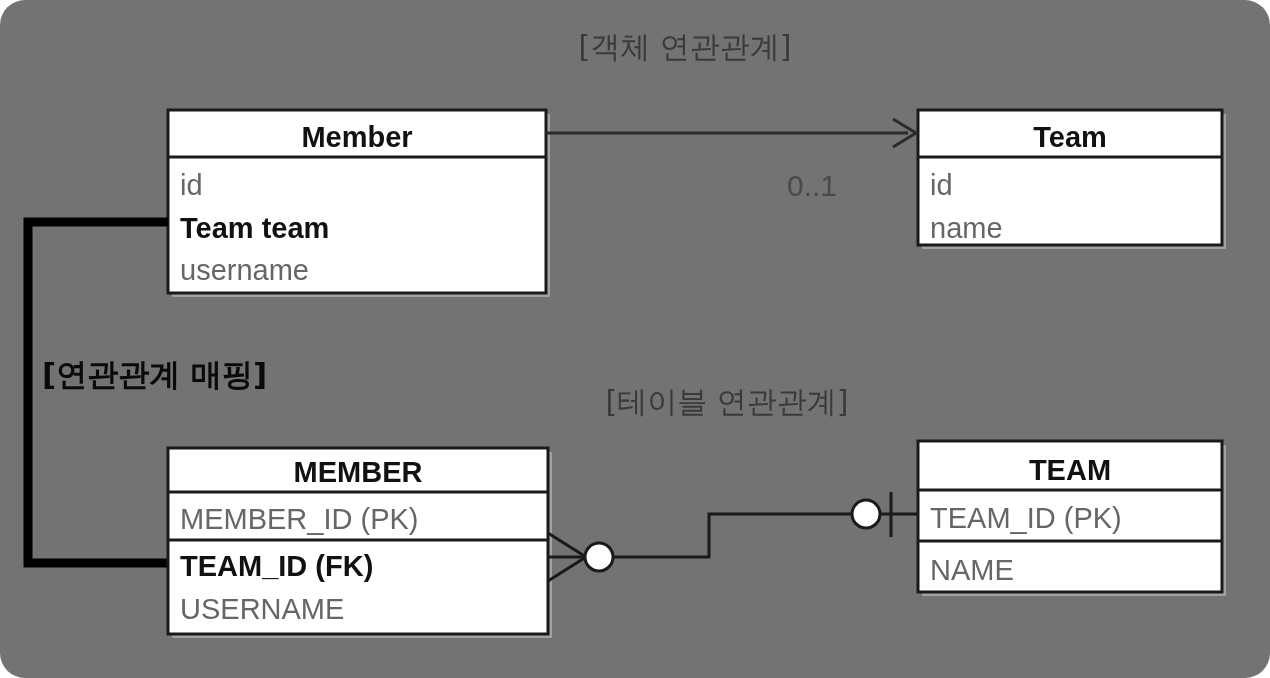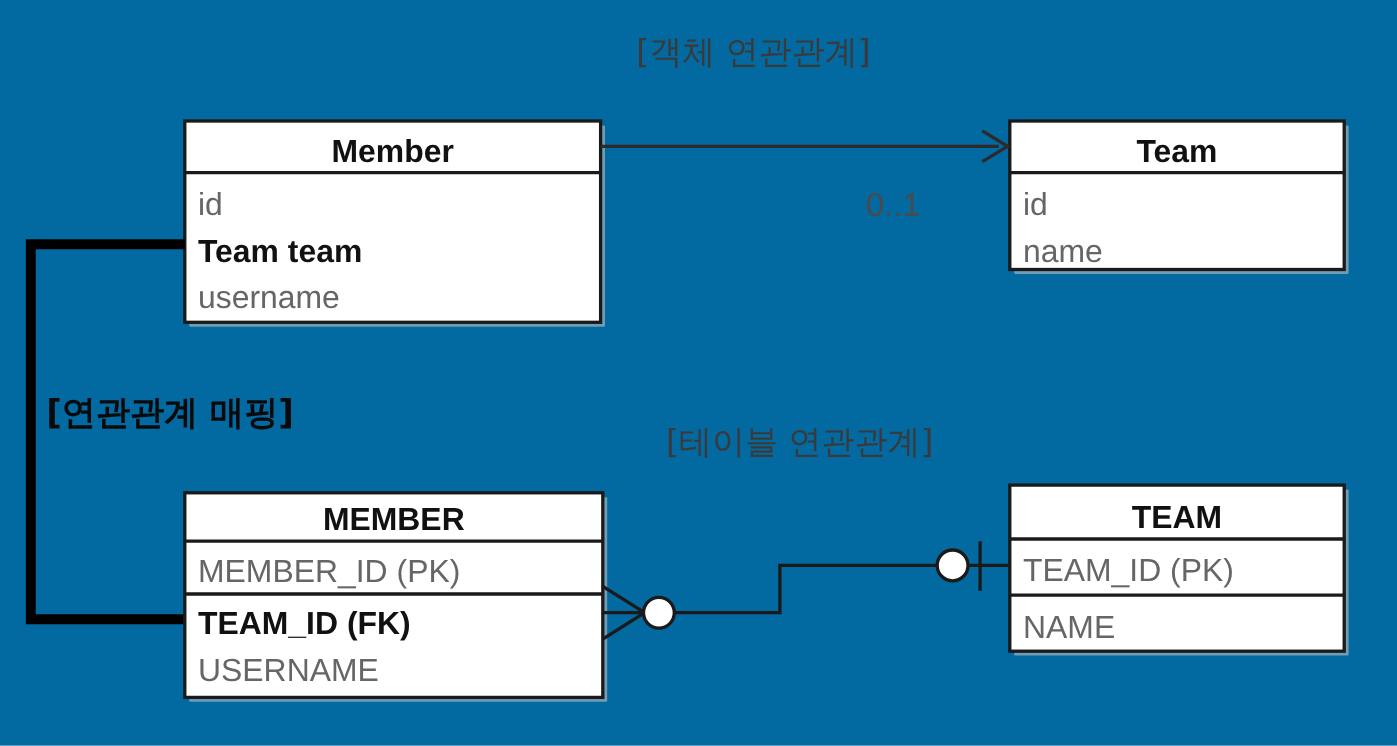--- a/index.html
+++ b/index.html
@@ -7,22 +7,23 @@
     padding: 0;
     background: #ffffff;
   }
   body {
     font-family: "Liberation Sans", "DejaVu Sans", sans-serif;
   }
   #canvas {
     position: relative;
     width: 1270px;
     height: 678px;
-    background: #0369a1;
+    background: #737373;
     overflow: hidden;
+    border-radius: 25px;
   }
   svg.diagram {
     position: absolute;
     top: 0;
     left: 0;
     width: 1270px;
     height: 678px;
   }
   .box-rect {
     fill: #ffffff;

